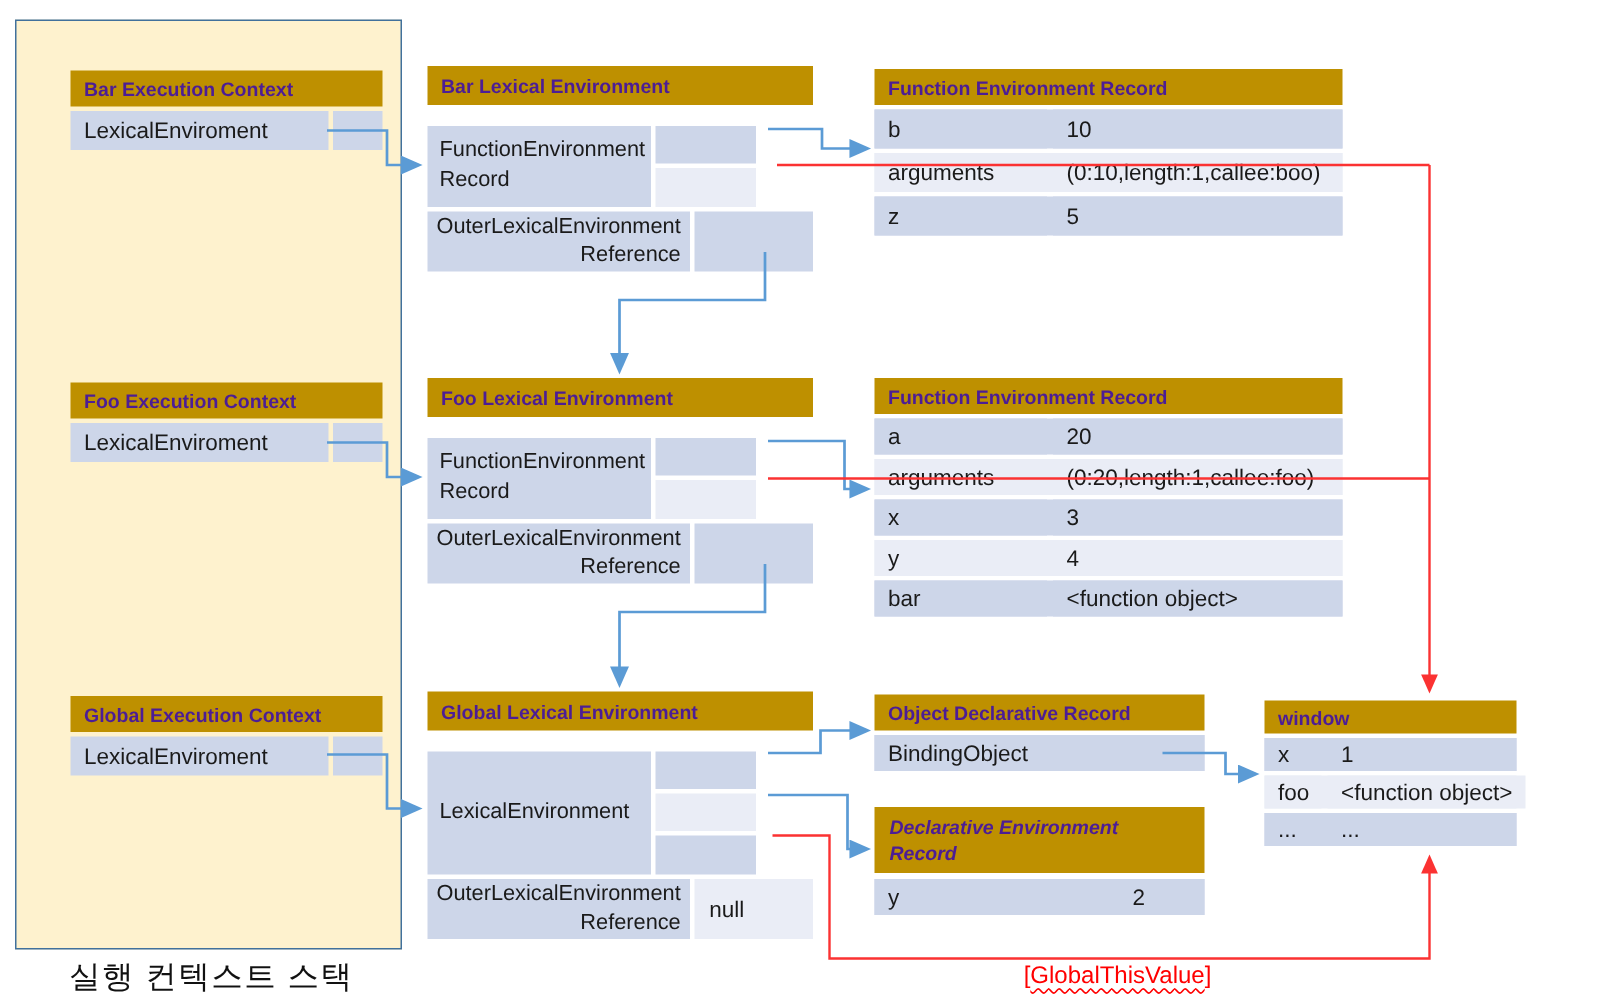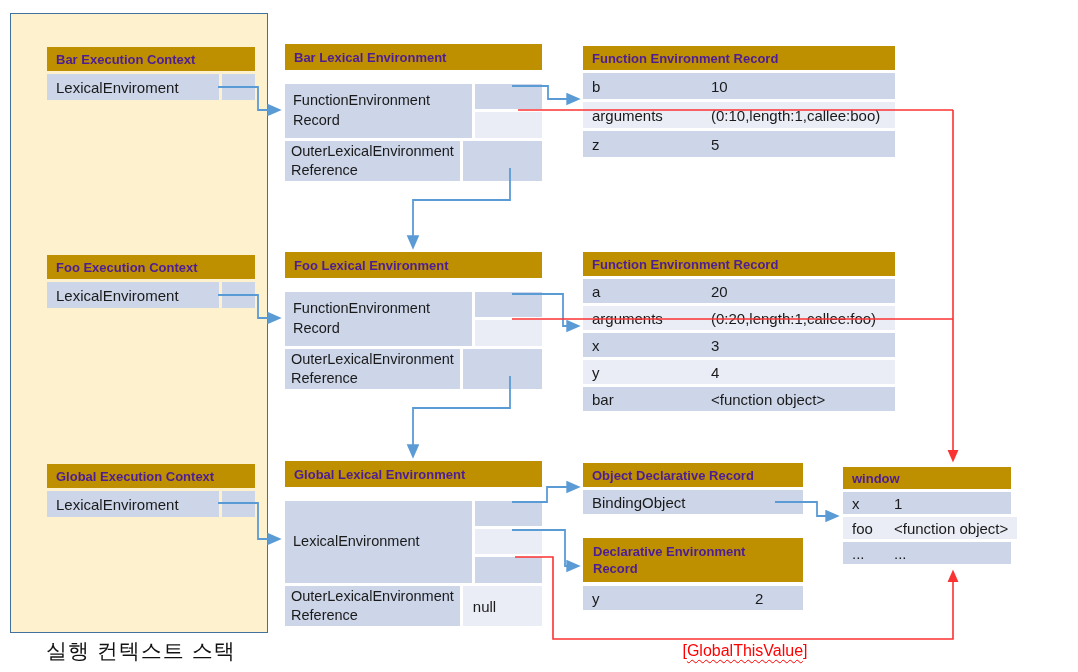--- a/index.html
+++ b/index.html
@@ -24,40 +24,40 @@
   }
   .ec-box{position:absolute;left:36px;width:208px;}
   .ec-box .hdr{margin-bottom:3px;}
   .ec-row{display:flex;gap:3px;height:26px;}
   .ec-row .slot{width:154px;}
   .ec-row .ptr{flex:1;}
   
   .le-box{position:absolute;left:285px;width:257px;}
   .le-box .hdr{margin-bottom:14px;}
   .le-body{display:flex;gap:3px;}
-  .le-main{width:187px;box-sizing:border-box;font-size:14.5px;line-height:1.35;
+  .le-main{width:149px;box-sizing:border-box;font-size:14.5px;line-height:1.35;
            display:flex;align-items:center;padding:0 8px;}
   .le-sub{display:flex;flex-direction:column;gap:3px;width:67px;}
   .le-sub .sub{width:67px;}
   .le-row{display:flex;gap:3px;margin-top:3px;height:40px;}
   .le-row .outer{width:187px;box-sizing:border-box;font-size:14.5px;line-height:1.3;
-                 display:flex;align-items:center;justify-content:center;text-align:left;padding:0 6px;}
+                 display:flex;align-items:center;justify-content:center;text-align:right;padding:0 6px;}
   .le-row .val{width:67px;font-size:15px;display:flex;align-items:center;padding:0 10px;}
   
   .tbl{position:absolute;}
   .tbl .hdr{margin-bottom:3px;}
   .trow{display:grid;gap:4px;margin-bottom:3px;}
   .tcell{font-size:15px;display:flex;align-items:center;padding:0 9px;white-space:nowrap;}
   .fer{width:312px;}
   .fer .trow{grid-template-columns:115px 1fr;}
   .fer1 .trow{height:26px;}
   .fer2 .trow{height:24px;}
   .oer,.der{width:220px;}
   .oer .trow,.der .trow{grid-template-columns:159px 1fr;height:24px;text-align:center;}
-  .der .hdr{height:36px;}
+  .der .hdr{height:36px;font-style:italic;}
   .win{width:168px;}
   .win .trow{grid-template-columns:38px 1fr;height:22px;}
   .win .hdr{height:22px;}
   
   #stack-caption{position:absolute;left:46px;top:637px;font-size:21px;letter-spacing:1px;color:#111;}
   #global-this{position:absolute;left:655px;top:642px;width:180px;text-align:center;
                font-size:16px;color:var(--annRed);}
   #global-this .wavy{text-decoration:underline;text-decoration-style:wavy;
                text-decoration-color:var(--annRed);text-underline-offset:3px;text-decoration-thickness:1px;}
   

